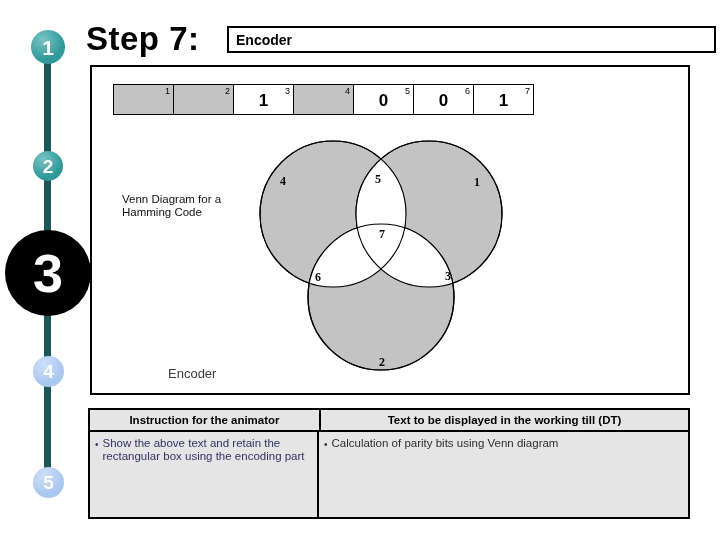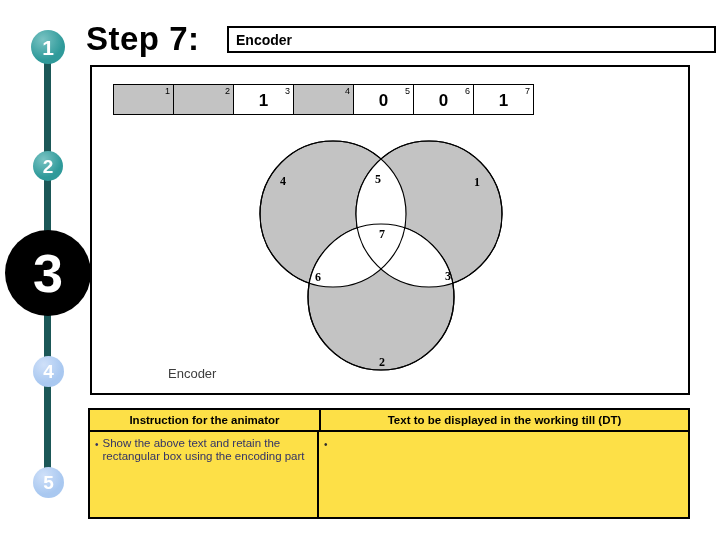--- a/index.html
+++ b/index.html
@@ -46,21 +46,21 @@
   .venn-outline{fill:none;stroke:#000;stroke-width:1.2;}
   .venn-num{font-family:"Liberation Serif",serif;font-weight:bold;font-size:12px;fill:#000;}
 
   .venn-caption{position:absolute;left:122px;top:193px;width:100px;
                 font-size:11.5px;line-height:13px;color:#111;}
   .encoder-label{position:absolute;left:168px;top:366px;font-size:13px;color:var(--text-dim);}
 
   
   .bottom-table{position:absolute;left:88px;top:408px;width:602px;height:111px;
                 box-sizing:border-box;border:2px solid #000;display:flex;flex-direction:column;
-                background:#fde047;}
+                background:#e5e5e5;}
   .thead{display:flex;border-bottom:2px solid #000;height:20px;flex:none;}
   .th{display:flex;align-items:center;justify-content:center;font-weight:bold;font-size:11.5px;}
   .th-left{width:229px;flex:none;border-right:2px solid #000;}
   .th-right{flex:1;}
   .trow{display:flex;flex:1;}
   .td{box-sizing:border-box;padding:5px 6px 4px 5px;font-size:11.5px;line-height:13px;}
   .td-left{width:229px;flex:none;border-right:2px solid #000;color:var(--navy);}
   .td-right{flex:1;color:#2e2e2e;}
   .bullet-line{display:flex;gap:4px;}
   .bullet{font-size:10px;padding-top:1px;flex:none;}
@@ -141,35 +141,37 @@
     <circle class="venn-outline" cx="381" cy="297" r="73"></circle>
     <text class="venn-num" x="283" y="185" text-anchor="middle">4</text>
     <text class="venn-num" x="378" y="183" text-anchor="middle">5</text>
     <text class="venn-num" x="477" y="186" text-anchor="middle">1</text>
     <text class="venn-num" x="382" y="238" text-anchor="middle">7</text>
     <text class="venn-num" x="318" y="281" text-anchor="middle">6</text>
     <text class="venn-num" x="448" y="280" text-anchor="middle">3</text>
     <text class="venn-num" x="382" y="366" text-anchor="middle">2</text>
   </svg>
 
+  <div class="venn-caption">Venn Diagram for a Hamming Code</div>
   <div class="encoder-label">Encoder</div>
 
   <div class="bottom-table">
     <div class="thead" id="thead">
         <div class="th th-left">Instruction for the animator</div>
         <div class="th th-right">Text to be displayed in the working till (DT)</div>
       </div>
     <div class="trow" id="trow">
         <div class="td td-left">
           <div class="bullet-line">
             <span class="bullet">•</span>
             <span>Show the above text and retain the rectangular box using the encoding part</span>
           </div>
         </div>
         <div class="td td-right">
           <div class="bullet-line">
             <span class="bullet">•</span>
+            <span>Calculation of parity bits using Venn diagram</span>
           </div>
         </div>
       </div>
   </div>
 
 </div>
 
 </body></html>

